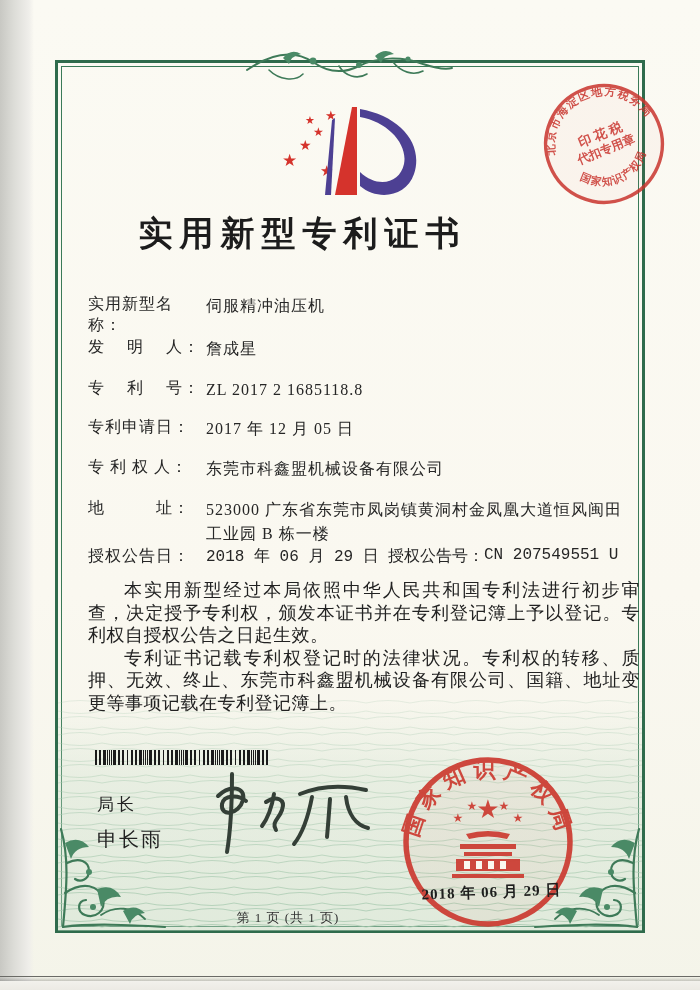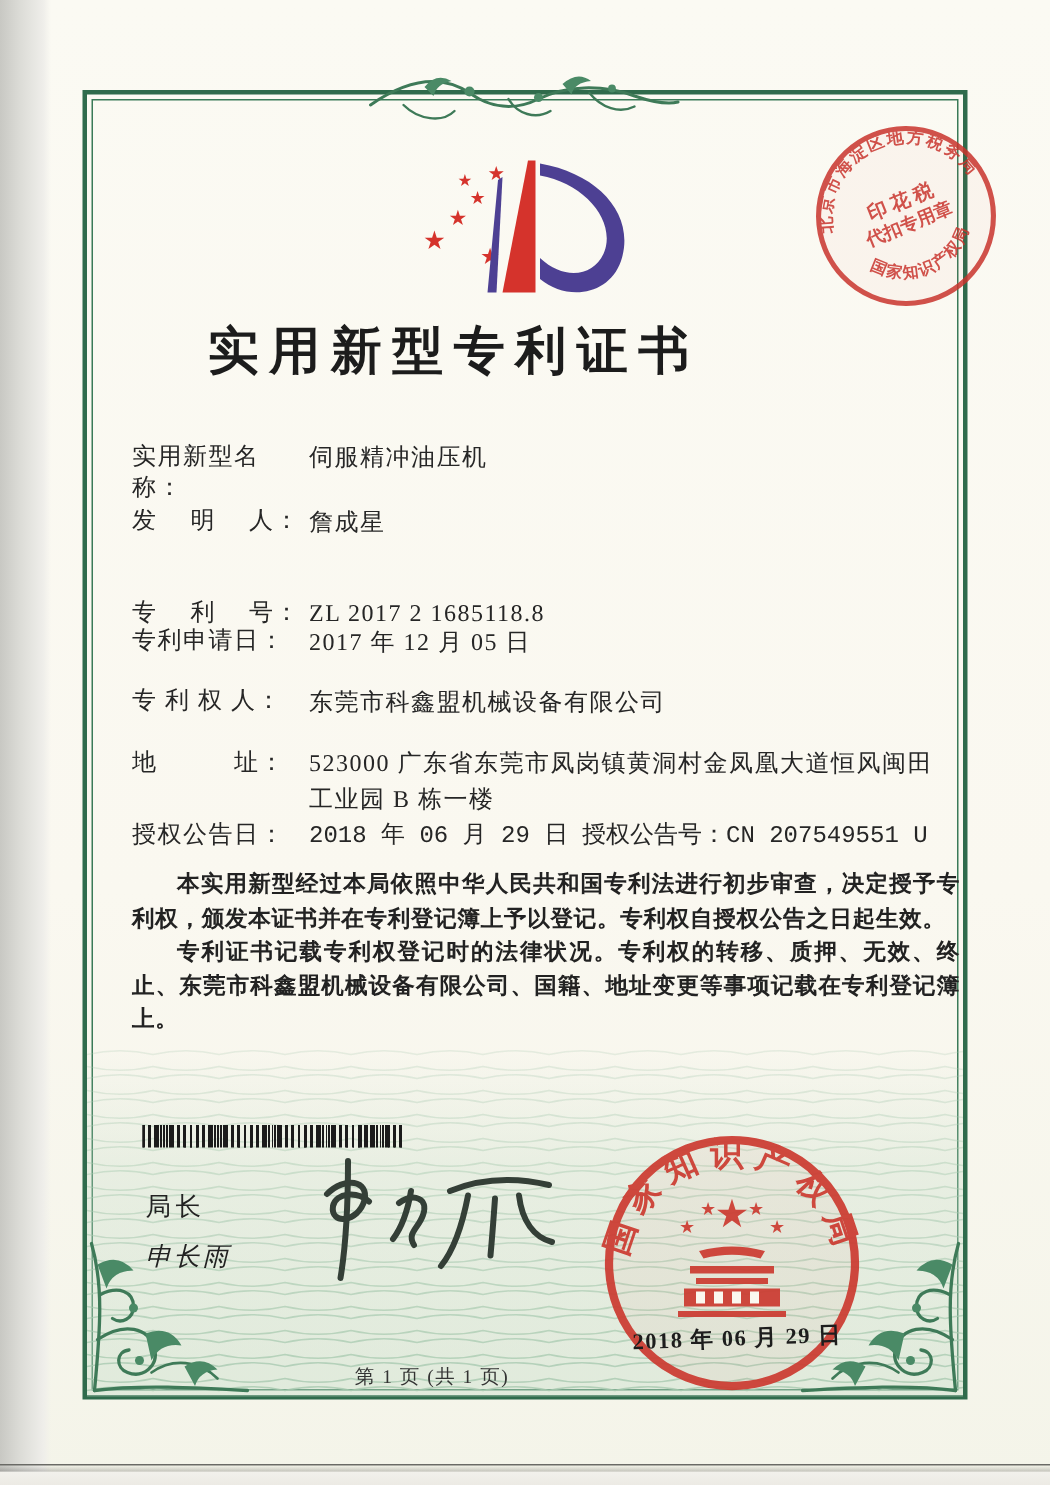--- a/index.html
+++ b/index.html
@@ -53,34 +53,34 @@
     letter-spacing:7px; color:#1c1c1c;
   }
   .field-row {
     position:absolute; left:88px; width:540px;
     display:flex; font-size:16px; color:#262626;
   }
   .f-label { flex:none; width:118px; letter-spacing:1px; }
   .f-value { flex:none; max-width:420px; line-height:24px; letter-spacing:1px; }
   .grant-row { position:absolute; left:88px; top:546px; width:540px; display:flex; font-size:16px; color:#262626;font-family:Liberation Mono, monospace; }
   .grant-left { flex:none; width:300px; display:flex; }
-  .grant-right { flex:none; display:flex;align-items:center; }
+  .grant-right { flex:none; display:flex; }
   .paragraphs {
     position:absolute; left:88px; top:579px; width:552px;
-    font-size:15px; line-height:22.6px; color:#222; text-align:justify;font-weight:bold;
+    font-size:18px; line-height:22.6px; color:#222; text-align:justify;
   }
   .paragraphs p { text-indent:2em; letter-spacing:.5px; }
   .barcode {
     position:absolute; left:95px; top:750px; width:173px; height:15px;
     background:
       repeating-linear-gradient(90deg,#1b1b1b 0 2px, rgba(0,0,0,0) 2px 5px, #1b1b1b 5px 6px, rgba(0,0,0,0) 6px 9px),
       repeating-linear-gradient(90deg,#1b1b1b 0 1px, rgba(0,0,0,0) 1px 4px);
   }
   .signer-title { position:absolute; left:97px; top:793px; font-size:17px; color:#222; letter-spacing:3px; }
-  .signer-name  { position:absolute; left:97px; top:826px; font-size:17px; color:#222; letter-spacing:2px;font-style:italic; }
+  .signer-name  { position:absolute; left:97px; top:826px; font-size:20px; color:#222; letter-spacing:2px; }
   .signature { position:absolute; left:196px; top:768px; width:185px; height:100px; }
   .office-seal { position:absolute; left:398px; top:752px; width:180px; height:180px; opacity:.92; }
   .seal-date {
     position:absolute; left:404px; top:883px; width:175px; text-align:center;
     font-size:15px; color:#1d1d1d; letter-spacing:1px; transform:rotate(-2deg);
     font-weight:bold;
   }
   .tax-seal { position:absolute; left:536px; top:76px; width:136px; height:136px; opacity:.85; }
   .footer {
     position:absolute; left:0; top:909px; width:576px; text-align:center;
@@ -220,21 +220,21 @@
   <div class="title">实用新型专利证书</div>
 
   <div class="field-row" style="top:337px">
     <span class="f-label">发　 明 　人：</span>
     <span class="f-value">詹成星</span>
   </div>
   <div class="field-row" style="top:294px">
     <span class="f-label">实用新型名称：</span>
     <span class="f-value">伺服精冲油压机</span>
   </div>
-  <div class="field-row" style="top:398px">
+  <div class="field-row" style="top:378px">
     <span class="f-label">专　 利 　号：</span>
     <span class="f-value">ZL 2017 2 1685118.8</span>
   </div>
   <div class="field-row" style="top:417px">
     <span class="f-label">专利申请日：</span>
     <span class="f-value">2017 年 12 月 05 日</span>
   </div>
   <div class="field-row" style="top:457px">
     <span class="f-label">专 利 权 人：</span>
     <span class="f-value">东莞市科鑫盟机械设备有限公司</span>

